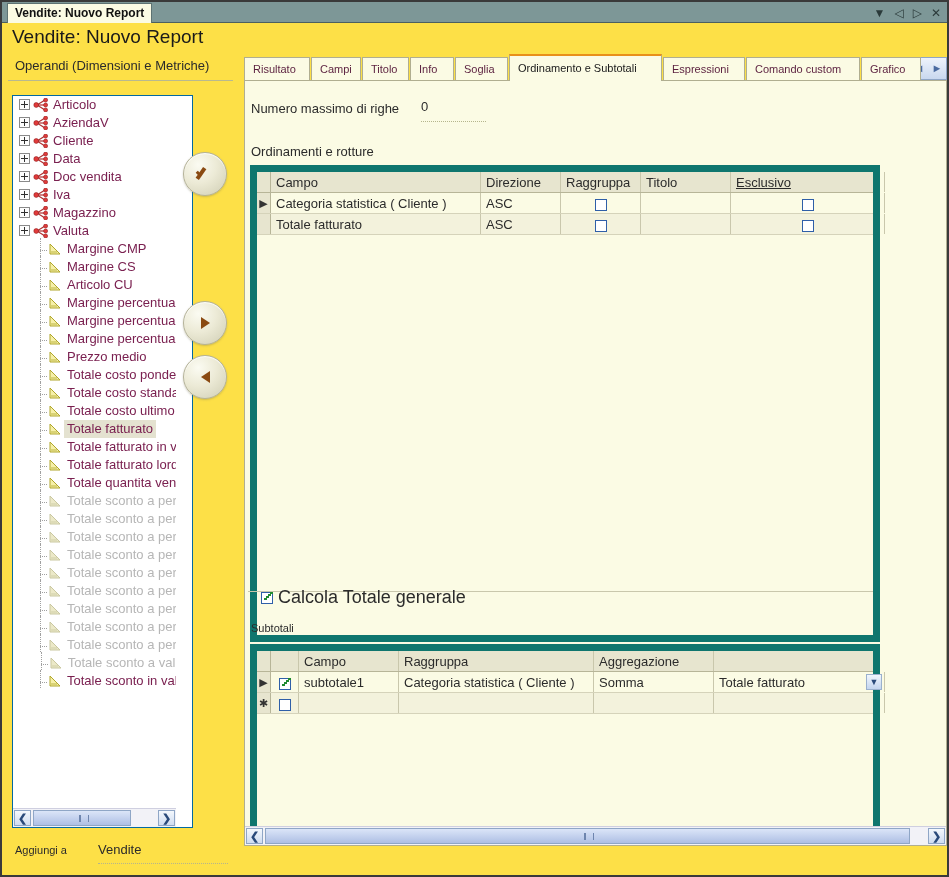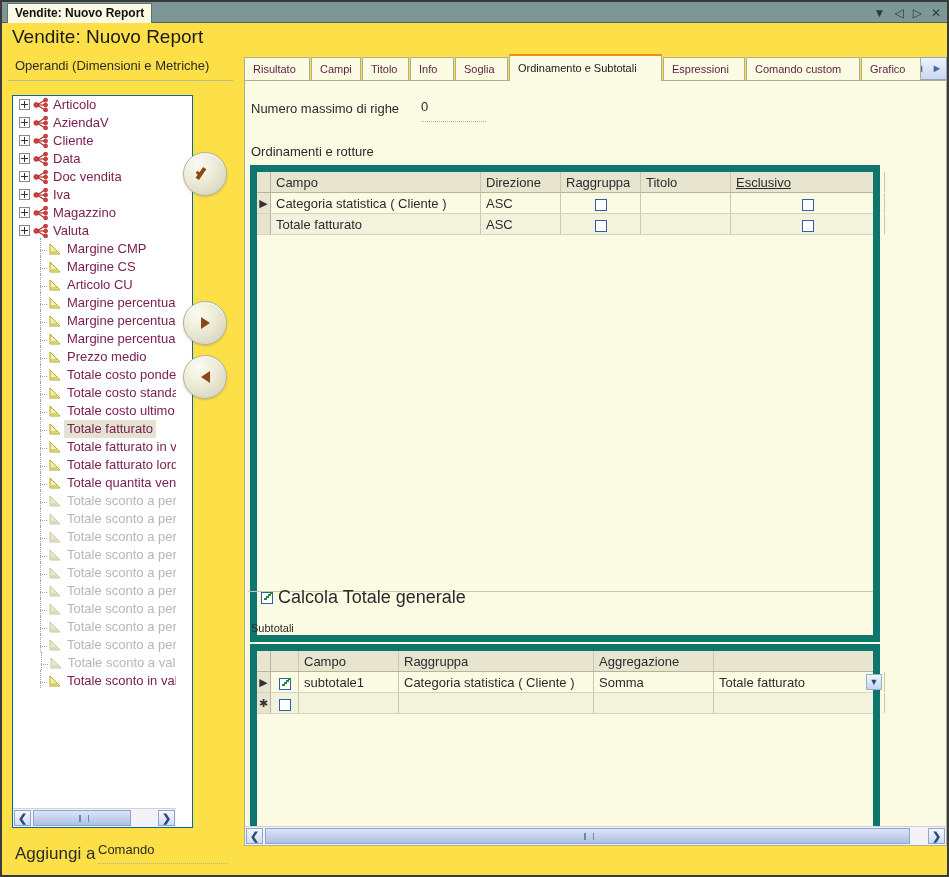--- a/index.html
+++ b/index.html
@@ -227,21 +227,21 @@
     width: 8px; height: 7px;
     border-left: 1px solid #6e85ae;
     border-right: 1px solid #6e85ae;
     box-shadow: inset 3px 0 0 -2px #6e85ae;
   }
 
   
   #addto-label {
     position: absolute;
     left: 13px; top: 842px;
-    font-size: 17px;
+    font-size: 11px;
     color: #2b2b2b;
   }
   #addto-value {
     position: absolute;
     left: 96px; top: 840px;
     font-size: 13px;
     color: #2b2b2b;
   }
   #addto-underline {
     position: absolute;
@@ -752,21 +752,21 @@
             </svg></span><span class="tlabel">Totale sconto in val</span></div>
       </div>
     <div id="tree-hscroll">
       <div class="sb-btn left">❮</div>
       <div id="tree-hthumb"></div>
       <div class="sb-btn right">❯</div>
     </div>
   </div>
 
   <div id="addto-label">Aggiungi a</div>
-  <div id="addto-value">Comando</div>
+  <div id="addto-value">Vendite</div>
   <div id="addto-underline"></div>
 
   <div class="rbtn" id="btn-ok">
     <span class="glyph-check"></span>
   </div>
   <div class="rbtn" id="btn-add">
     <span class="tri right"></span>
   </div>
   <div class="rbtn" id="btn-rem">
     <span class="tri left"></span>

